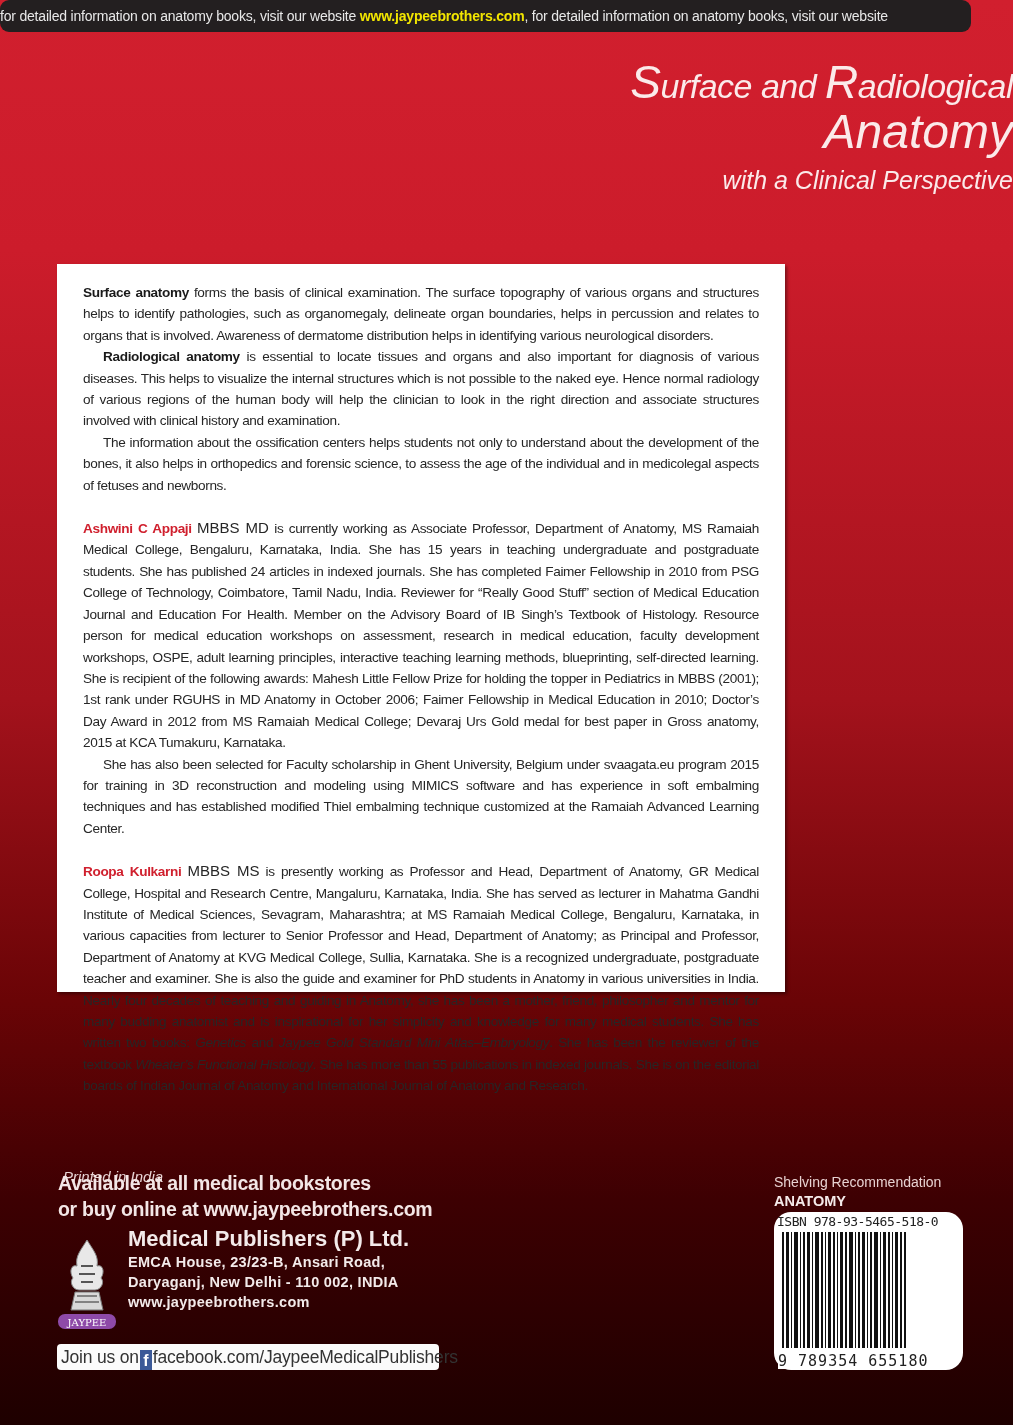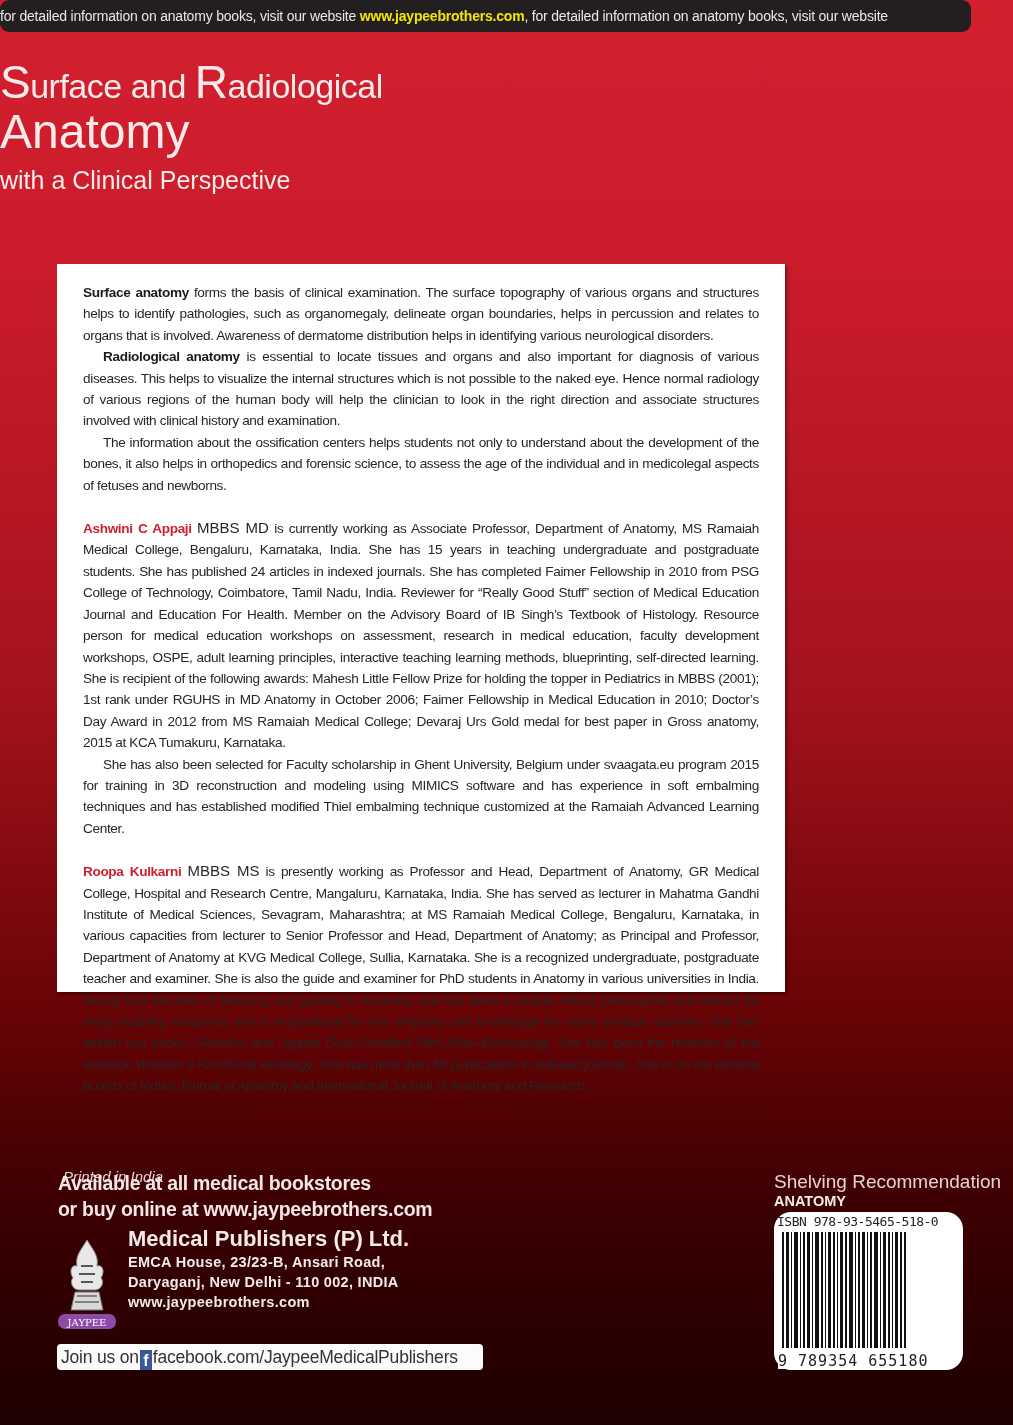--- a/index.html
+++ b/index.html
@@ -13,21 +13,21 @@
     background: linear-gradient(to bottom, #d11f2e 0px, #cc1c2b 250px, #a3121c 700px, #6a0406 1000px, #3d0002 1200px, #1e0000 1425px);
   }
   .topbar {
     position:absolute; left:0; top:0; width:971px; height:32px;
     background:#231f20; color:#e8e8e8;
     font-size:14px; line-height:32px; white-space:nowrap; overflow:hidden;
     letter-spacing:-0.2px;
     border-radius:9px;
   }
   .topbar .hl { color:#f2e600; font-weight:bold; }
-  .title-block { position:absolute; left:0; top:60px; width:1013px; text-align:left; color:#fbeaea; }
+  .title-block { position:absolute; left:0; top:60px; width:1013px; text-align:right; color:#fbeaea;font-style:italic; }
   .title-line1 { font-size:34px; line-height:44px; letter-spacing:-0.5px; }
   .title-line1 .cap { font-size:46px; }
   .title-line2 { font-size:48px; line-height:52px; margin-top:-2px; }
   .title-line3 { font-size:25px; line-height:36px; margin-top:4px; }
 
   .content-box {
     position:absolute; left:57px; top:264px; width:728px; height:728px;
     background:#ffffff; box-shadow: 2px 2px 3px rgba(0,0,0,0.4);
     box-sizing:border-box; padding:18px 26px 0 26px;
     color:#262626; font-size:13.6px; line-height:21.4px; text-align:justify;
@@ -42,29 +42,29 @@
   .it { font-style:italic; }
 
   .printed { position:absolute; left:63px; top:1168px; color:#e8d4d4; font-size:15px; font-style:italic; }
   .avail { position:absolute; left:58px; top:1170px; color:#f3e6e6; font-size:19.5px; font-weight:bold; line-height:26px; letter-spacing:-0.3px; }
   .logo { position:absolute; left:57px; top:1236px; width:60px; height:96px; }
   .pub { position:absolute; left:128px; top:1226px; color:#f3eaea; }
   .pub-name { font-size:28px; font-weight:bold; line-height:30px; letter-spacing:0.3px; }
   .pub-sub { font-size:22px; font-weight:bold; line-height:26px; }
   .pub-addr { font-size:14.5px; font-weight:bold; line-height:20px; letter-spacing:0.3px; }
   .fb {
-    position:absolute; left:57px; top:1344px; width:426px; height:26px;
+    position:absolute; left:57px; top:1344px; width:382px; height:26px;
     background:#fbfbfb; border-radius:4px; color:#333;
     font-size:17.5px; line-height:26px; padding-left:4px; box-sizing:border-box; white-space:nowrap;
     letter-spacing:-0.2px;
   }
   .fb-icon { display:inline-block; width:12px; height:20px; background:#3b5998; color:#fff; font-weight:bold; font-size:16px; line-height:21px; text-align:center; vertical-align:-3px; margin:0 1px; }
 
   .shelf { position:absolute; left:774px; top:1172px; color:#e8d2d2; }
-  .shelf-label { font-size:19px; line-height:20px; }
+  .shelf-label { font-size:14px; line-height:20px; }
   .shelf-value { font-size:14.5px; font-weight:bold; line-height:18px; color:#f5eaea; }
   .barcode-box {
     position:absolute; left:774px; top:1212px; width:189px; height:158px;
     background:#fff; box-sizing:border-box; padding:2px 3px;border-radius:17px;
   }
   .isbn-top { font-family:"DejaVu Sans Mono", monospace; font-size:13px; line-height:16px; color:#222; letter-spacing:-0.5px; white-space:nowrap; }
   .bars { position:absolute; left:8px; top:20px; width:172px; height:116px; display:flex; align-items:stretch; }
   .bar { height:100%; margin-right:2px; background:#111; }
   .isbn-bottom { position:absolute; left:4px; bottom:1px; font-family:"DejaVu Sans Mono", monospace; font-size:15px; line-height:16px; color:#222; letter-spacing:1px; background:#fff; white-space:nowrap; }
 </style>

